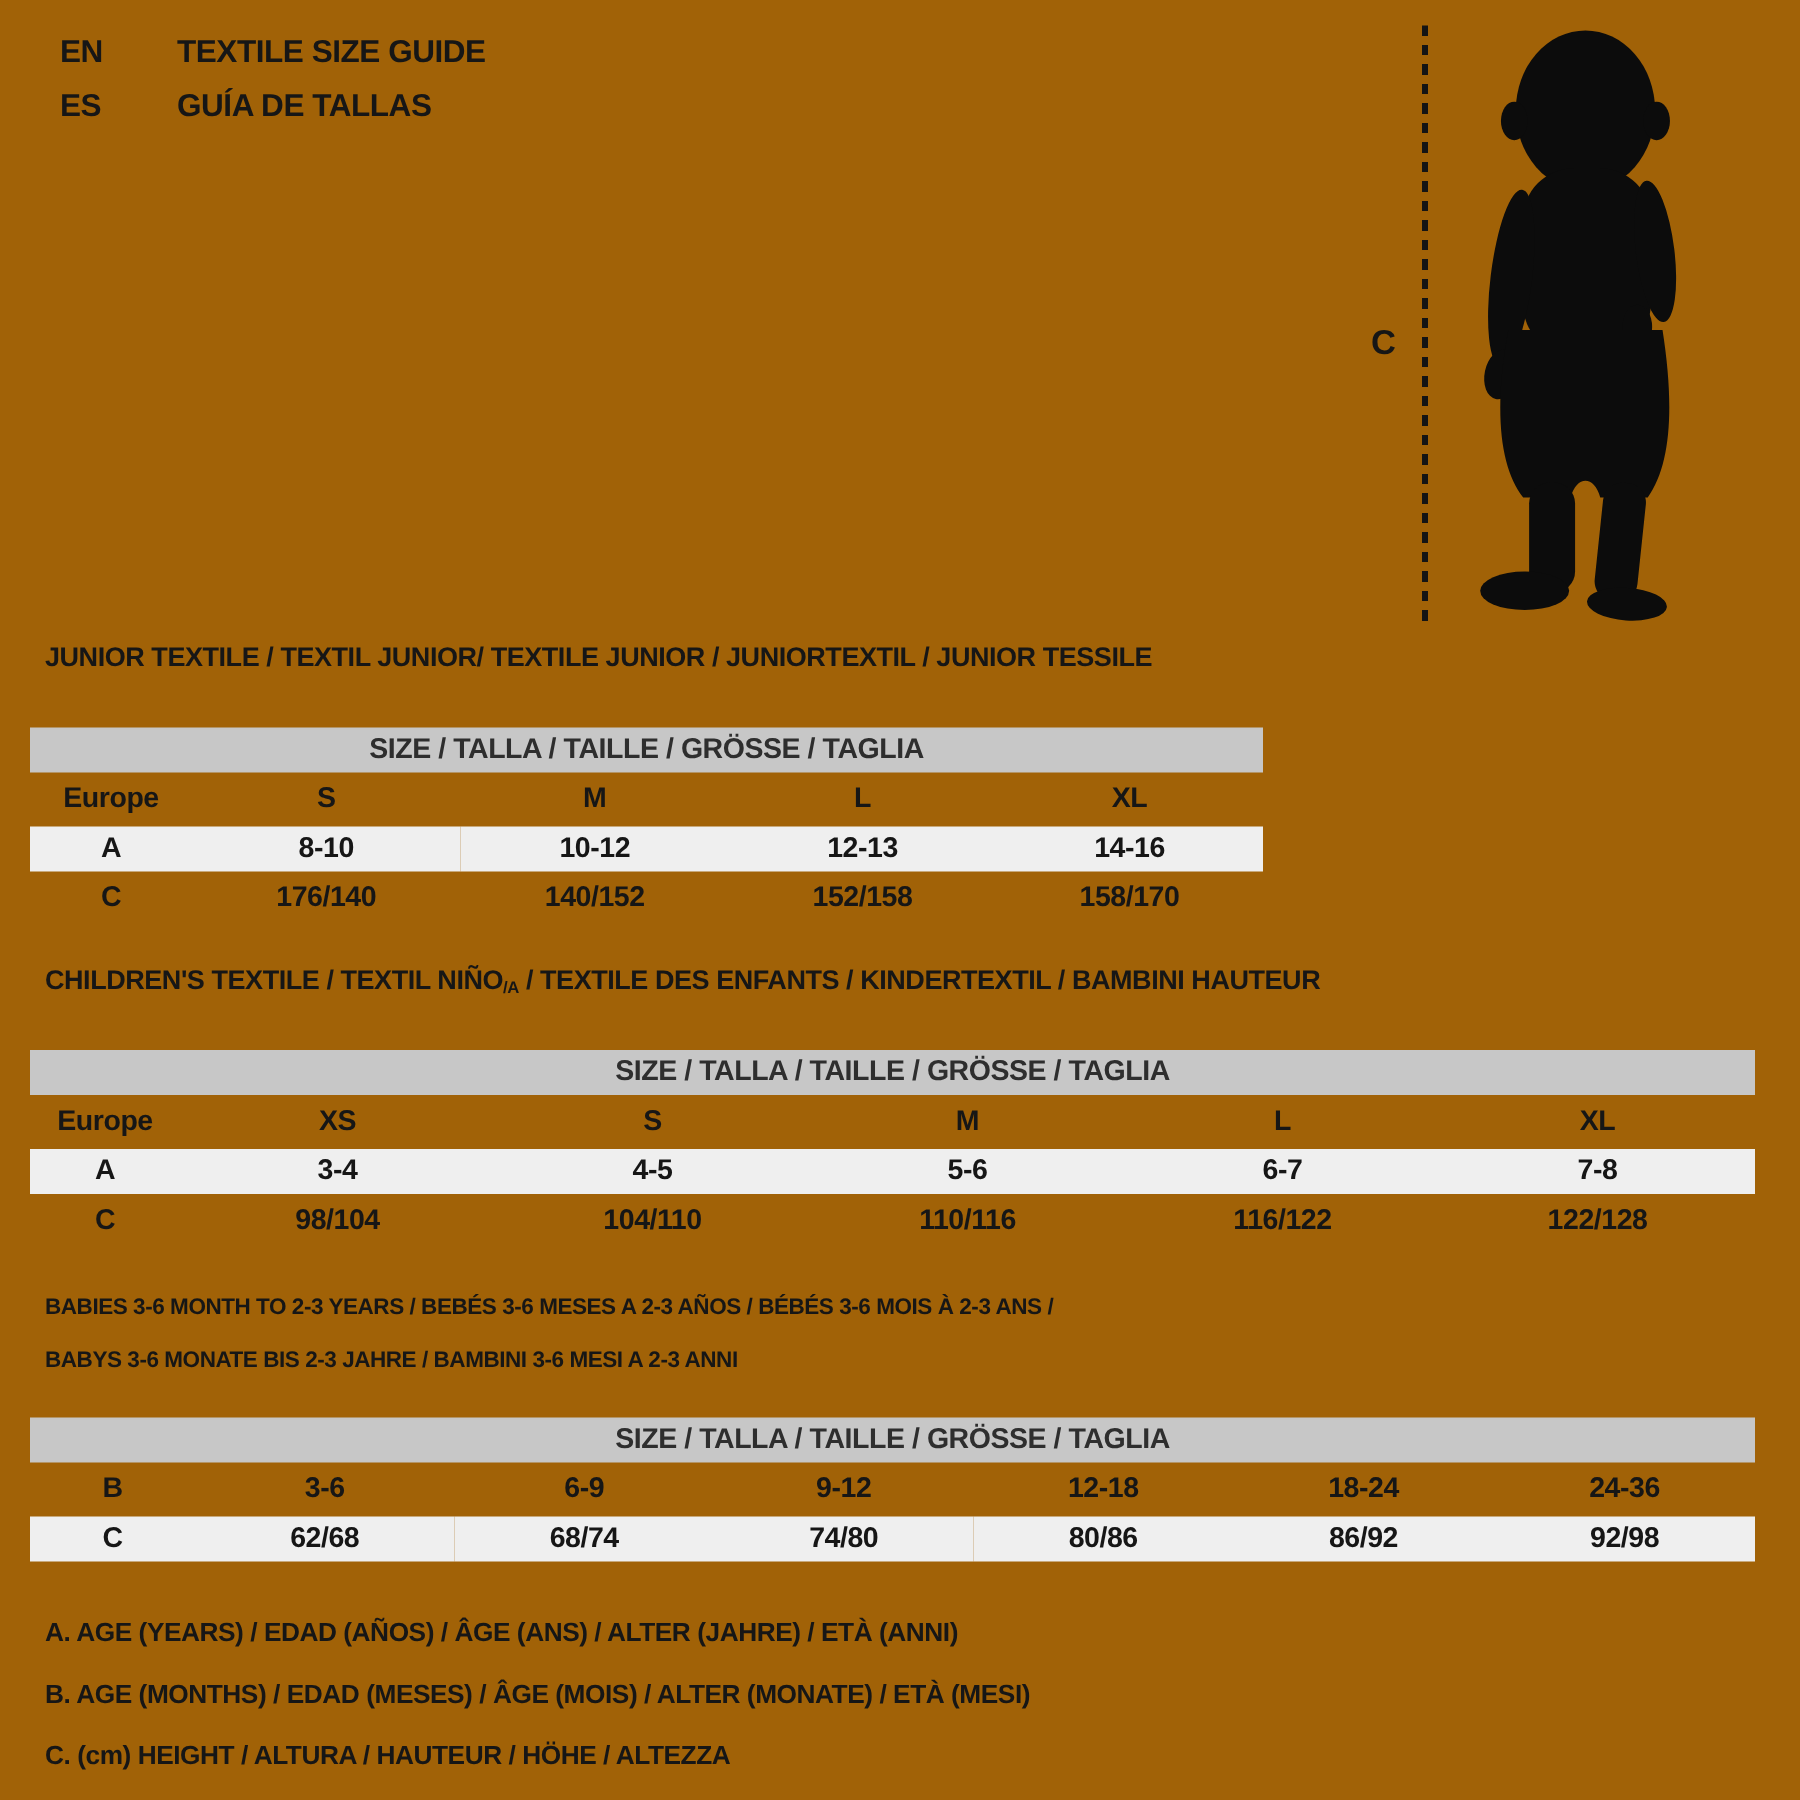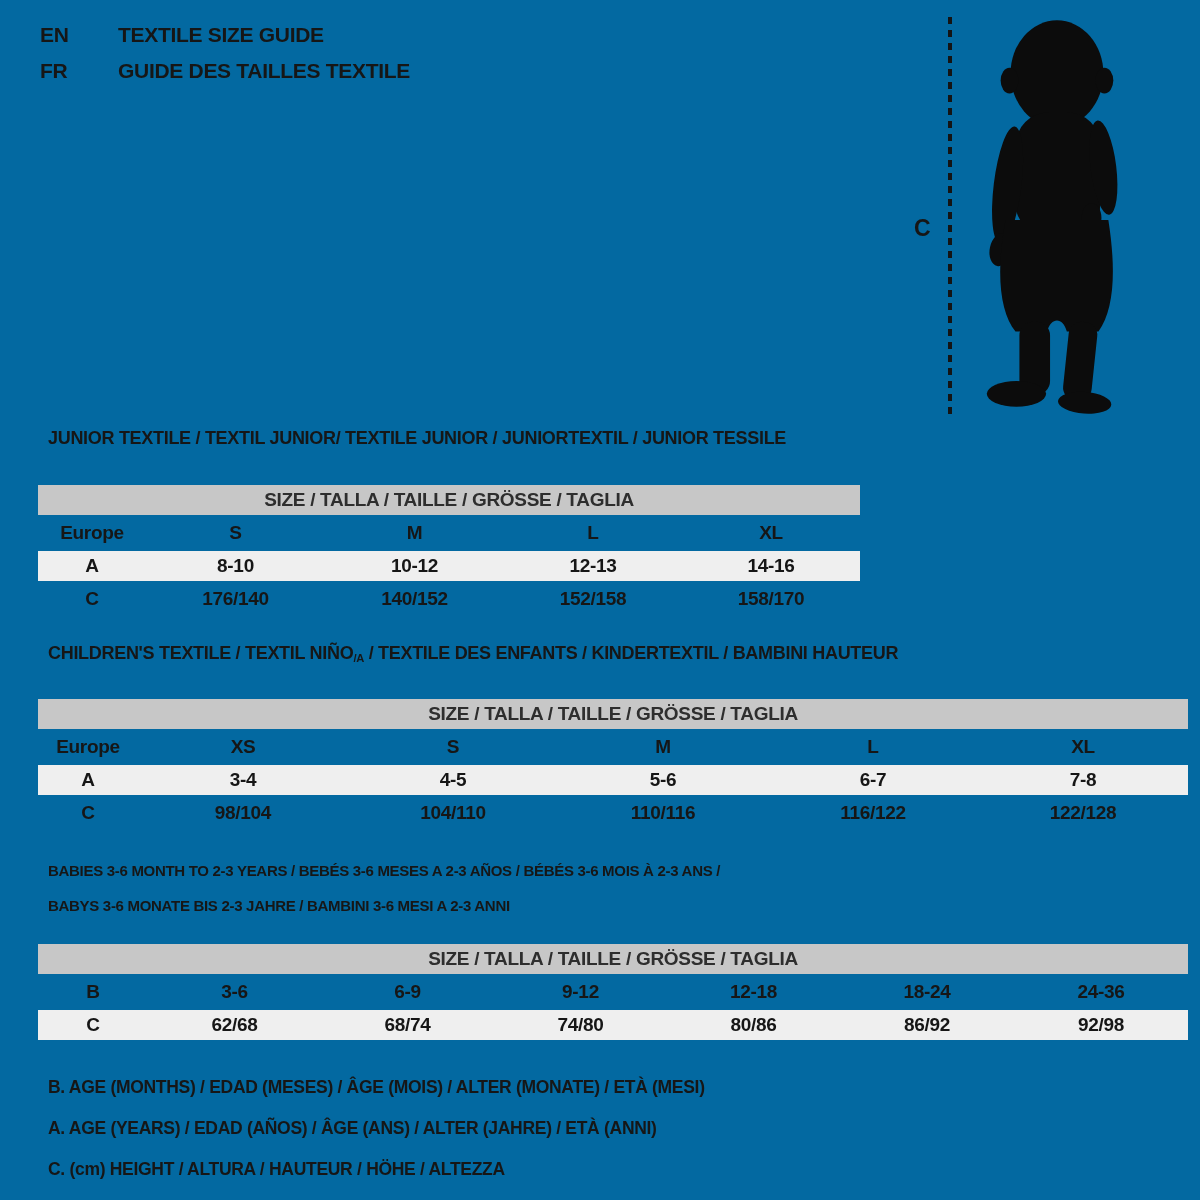--- a/index.html
+++ b/index.html
@@ -1,34 +1,34 @@
 <!DOCTYPE html>
 <html><head>
 <meta charset="utf-8">
 <style>
   html,body{margin:0;padding:0;background:#ffffff;}
   .page{
-    position:relative;width:1200px;height:1200px;background:#0369a1;
+    position:relative;width:1200px;height:1200px;background:#a16207;
     font-family:"Liberation Sans",sans-serif;color:#161616;overflow:hidden;
     letter-spacing:-0.3px;
   }
   
   .lang-block{position:absolute;top:24px;left:40px;}
   .lang-row{display:flex;margin-bottom:14px;font-size:21px;font-weight:700;line-height:22px;}
   .lang-code{width:78px;flex:0 0 78px;}
   
   .figure-block{position:absolute;top:15px;left:900px;width:255px;height:405px;}
   .figure-c{position:absolute;left:14px;top:200px;font-size:23px;font-weight:700;}
   .measure-line{
     position:absolute;left:48px;top:2px;width:4px;height:400px;
     background:repeating-linear-gradient(to bottom,#141414 0 7px,transparent 7px 13px);
   }
   .toddler{position:absolute;left:70px;top:0;}
   
-  .content{position:absolute;top:428px;left:38px;width:1150px;}
+  .content{position:absolute;top:428px;left:20px;width:1150px;}
   h2.section-heading{
     margin:0 0 34px 0;padding-left:10px;font-size:18px;font-weight:700;line-height:20px;
   }
   .heading-sub{font-size:0.62em;vertical-align:-0.28em;}
   .section-children h2{margin-top:26px;margin-bottom:28px;}
   .babies-heading{margin-top:30px;margin-bottom:26px;padding-left:10px;}
   .babies-heading p{margin:0 0 16px 0;font-size:15px;font-weight:700;line-height:19px;}
   .babies-heading p:last-child{margin-bottom:0;}
   
   table.size-table{
@@ -52,22 +52,22 @@
 <body>
 
 <div class="page">
 
   <div class="lang-block">
     <div class="lang-row">
       <span class="lang-code">EN</span>
       <span class="lang-title">TEXTILE SIZE GUIDE</span>
     </div>
     <div class="lang-row">
-      <span class="lang-code">FR</span>
-      <span class="lang-title">GUIDE DES TAILLES TEXTILE</span>
+      <span class="lang-code">ES</span>
+      <span class="lang-title">GUÍA DE TALLAS</span>
     </div>
   </div>
 
   <div class="figure-block">
     <span class="figure-c">C</span>
     <div class="measure-line"></div>
     <svg class="toddler" viewBox="0 0 170 400" width="168" height="400" xmlns="http://www.w3.org/2000/svg">
       <g fill="#0c0c0c">
         <ellipse cx="88" cy="57" rx="47" ry="54"></ellipse>
         <ellipse cx="40" cy="64" rx="9" ry="13"></ellipse>
@@ -205,19 +205,19 @@
           <td>74/80</td>
           <td>80/86</td>
           <td>86/92</td>
           <td>92/98</td>
         </tr>
       </tbody>
         </table>
     </section>
 
     <div class="legend">
+      <p>A. AGE (YEARS) / EDAD (AÑOS) / ÂGE (ANS) / ALTER (JAHRE) / ETÀ (ANNI)</p>
       <p>B. AGE (MONTHS) / EDAD (MESES) / ÂGE (MOIS) / ALTER (MONATE) / ETÀ (MESI)</p>
-      <p>A. AGE (YEARS) / EDAD (AÑOS) / ÂGE (ANS) / ALTER (JAHRE) / ETÀ (ANNI)</p>
       <p>C. (cm) HEIGHT / ALTURA / HAUTEUR / HÖHE / ALTEZZA</p>
     </div>
 
   </div>
 </div>
 
 </body></html>

